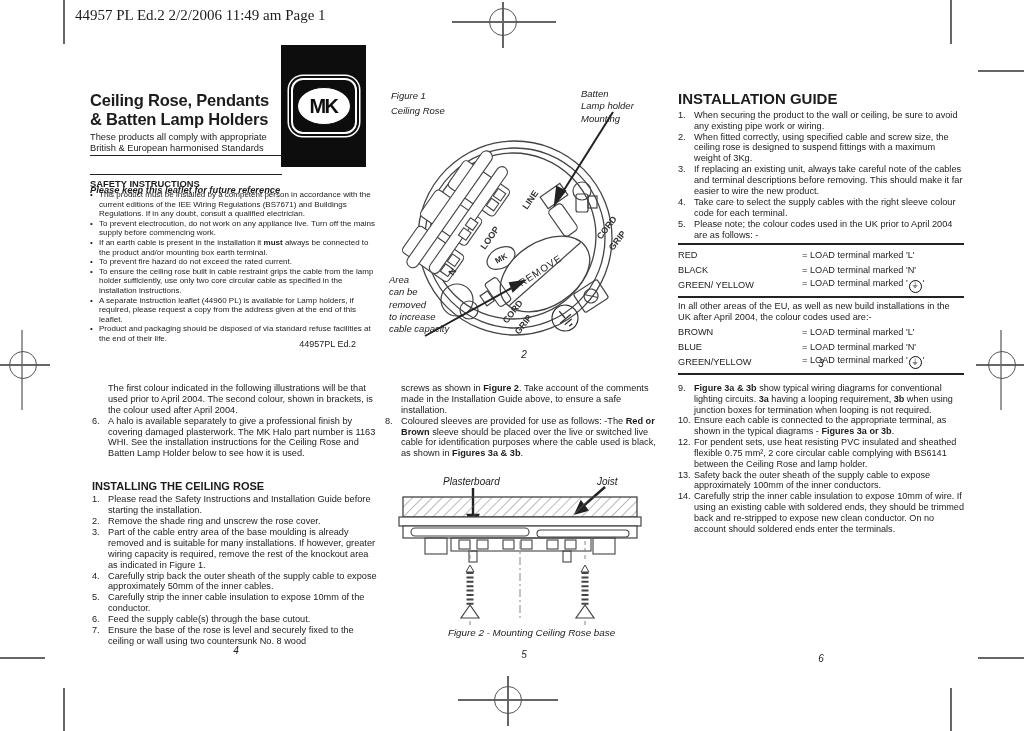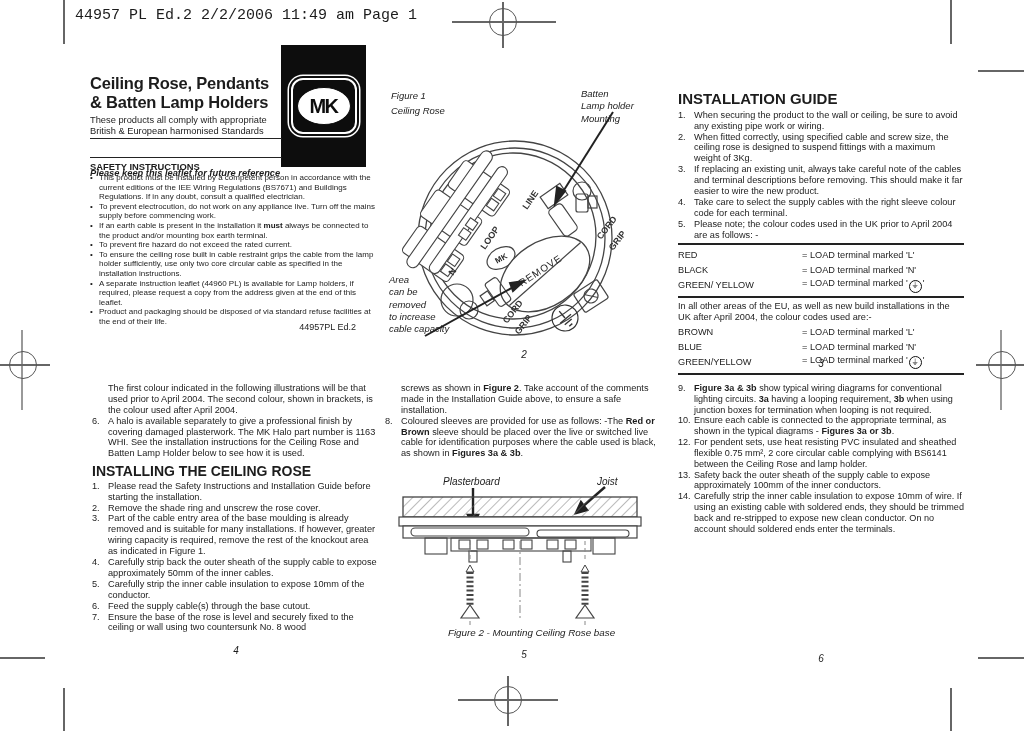--- a/index.html
+++ b/index.html
@@ -1,19 +1,19 @@
 <!DOCTYPE html>
 <html><head>
 <meta charset="utf-8">
 <style>
   html,body{margin:0;padding:0;background:#e8e8e8;}
   #page{position:relative;width:1024px;height:731px;background:#ffffff;overflow:hidden;
         font-family:"Liberation Sans","DejaVu Sans",sans-serif;color:#1c1c1c;}
   .abs{position:absolute;}
-  .mono{font-family:Liberation Mono, monospace;text-align:center;}
+  .mono{font-family:Liberation Serif, serif;text-align:center;}
   
   .cropv{position:absolute;width:1.5px;background:#666;}
   .croph{position:absolute;height:1.5px;background:#666;}
   .regc{position:absolute;border:1.2px solid #555;border-radius:50%;width:26px;height:26px;background:transparent;}
   
   .title{font-size:16.5px;font-weight:bold;line-height:1.13;letter-spacing:-0.2px;}
   .subtitle{font-size:9.3px;line-height:1.18;}
   .keep{font-size:9.3px;font-weight:bold;font-style:italic;margin-top:26px;}
   .rule{position:absolute;height:1.3px;background:#222;}
   .h-small{font-size:9.4px;font-weight:bold;}
@@ -85,21 +85,21 @@
   <div class="abs mono" style="left:75px;top:7px;font-size:15px;">44957 PL Ed.2  2/2/2006  11:49 am  Page 1</div>
 
   <div class="mkbox">
     <div class="mkframe">
       <div class="mkoval">
         <span>MK</span>
       </div>
     </div>
   </div>
 
-  <div class="abs" style="left:88px;top:72px;width:292px;height:268px;">
+  <div class="abs" style="left:88px;top:89px;width:292px;height:268px;">
     <div class="abs title" style="left:2px;top:2px;width:192px;">Ceiling Rose, Pendants &amp; Batten Lamp Holders</div>
     <div class="abs subtitle" style="left:2px;top:43px;width:200px;">These products all comply with appropriate British &amp; European harmonised Standards</div>
     <div class="rule" style="left:2px;top:66px;width:192px;"></div>
     <div class="abs keep" style="left:2px;top:70px;width:200px;">Please keep this leaflet for future reference</div>
     <div class="rule" style="left:2px;top:85px;width:192px;"></div>
     <div class="abs h-small" style="left:2px;top:89px;">SAFETY INSTRUCTIONS</div>
     <div class="abs bullets" style="left:2px;top:101px;width:288px;">
       <div class="row bul">
         <span class="num">•</span>
         <span class="txt">This product must be installed by a competent person in accordance with the current editions of the IEE Wiring Regulations (BS7671) and Buildings Regulations. If in any doubt, consult a qualified electrician.</span>
@@ -294,21 +294,21 @@
 
   <div class="abs body92" style="left:92px;top:383px;width:288px;height:278px;">
     <div class="row">
       <span class="num"></span>
       <span class="txt">The first colour indicated in the following illustrations will be that used prior to April 2004. The second colour, shown in brackets, is the colour used after April 2004.</span>
     </div>
     <div class="row">
       <span class="num">6.</span>
       <span class="txt">A halo is available separately to give a professional finish by covering damaged plasterwork. The MK Halo part number is 1163 WHI. See the installation instructions for the Ceiling Rose and Batten Lamp Holder below to see how it is used.</span>
     </div>
-    <div class="h-small" style="font-size:14px;margin-top:4px;margin-bottom:1px;">INSTALLING THE CEILING ROSE</div>
+    <div class="h-small" style="font-size:11px;margin-top:21px;margin-bottom:1px;">INSTALLING THE CEILING ROSE</div>
     <div class="row">
       <span class="num">1.</span>
       <span class="txt">Please read the Safety Instructions and Installation Guide before starting the installation.</span>
     </div>
     <div class="row">
       <span class="num">2.</span>
       <span class="txt">Remove the shade ring and unscrew the rose cover.</span>
     </div>
     <div class="row">
       <span class="num">3.</span>

